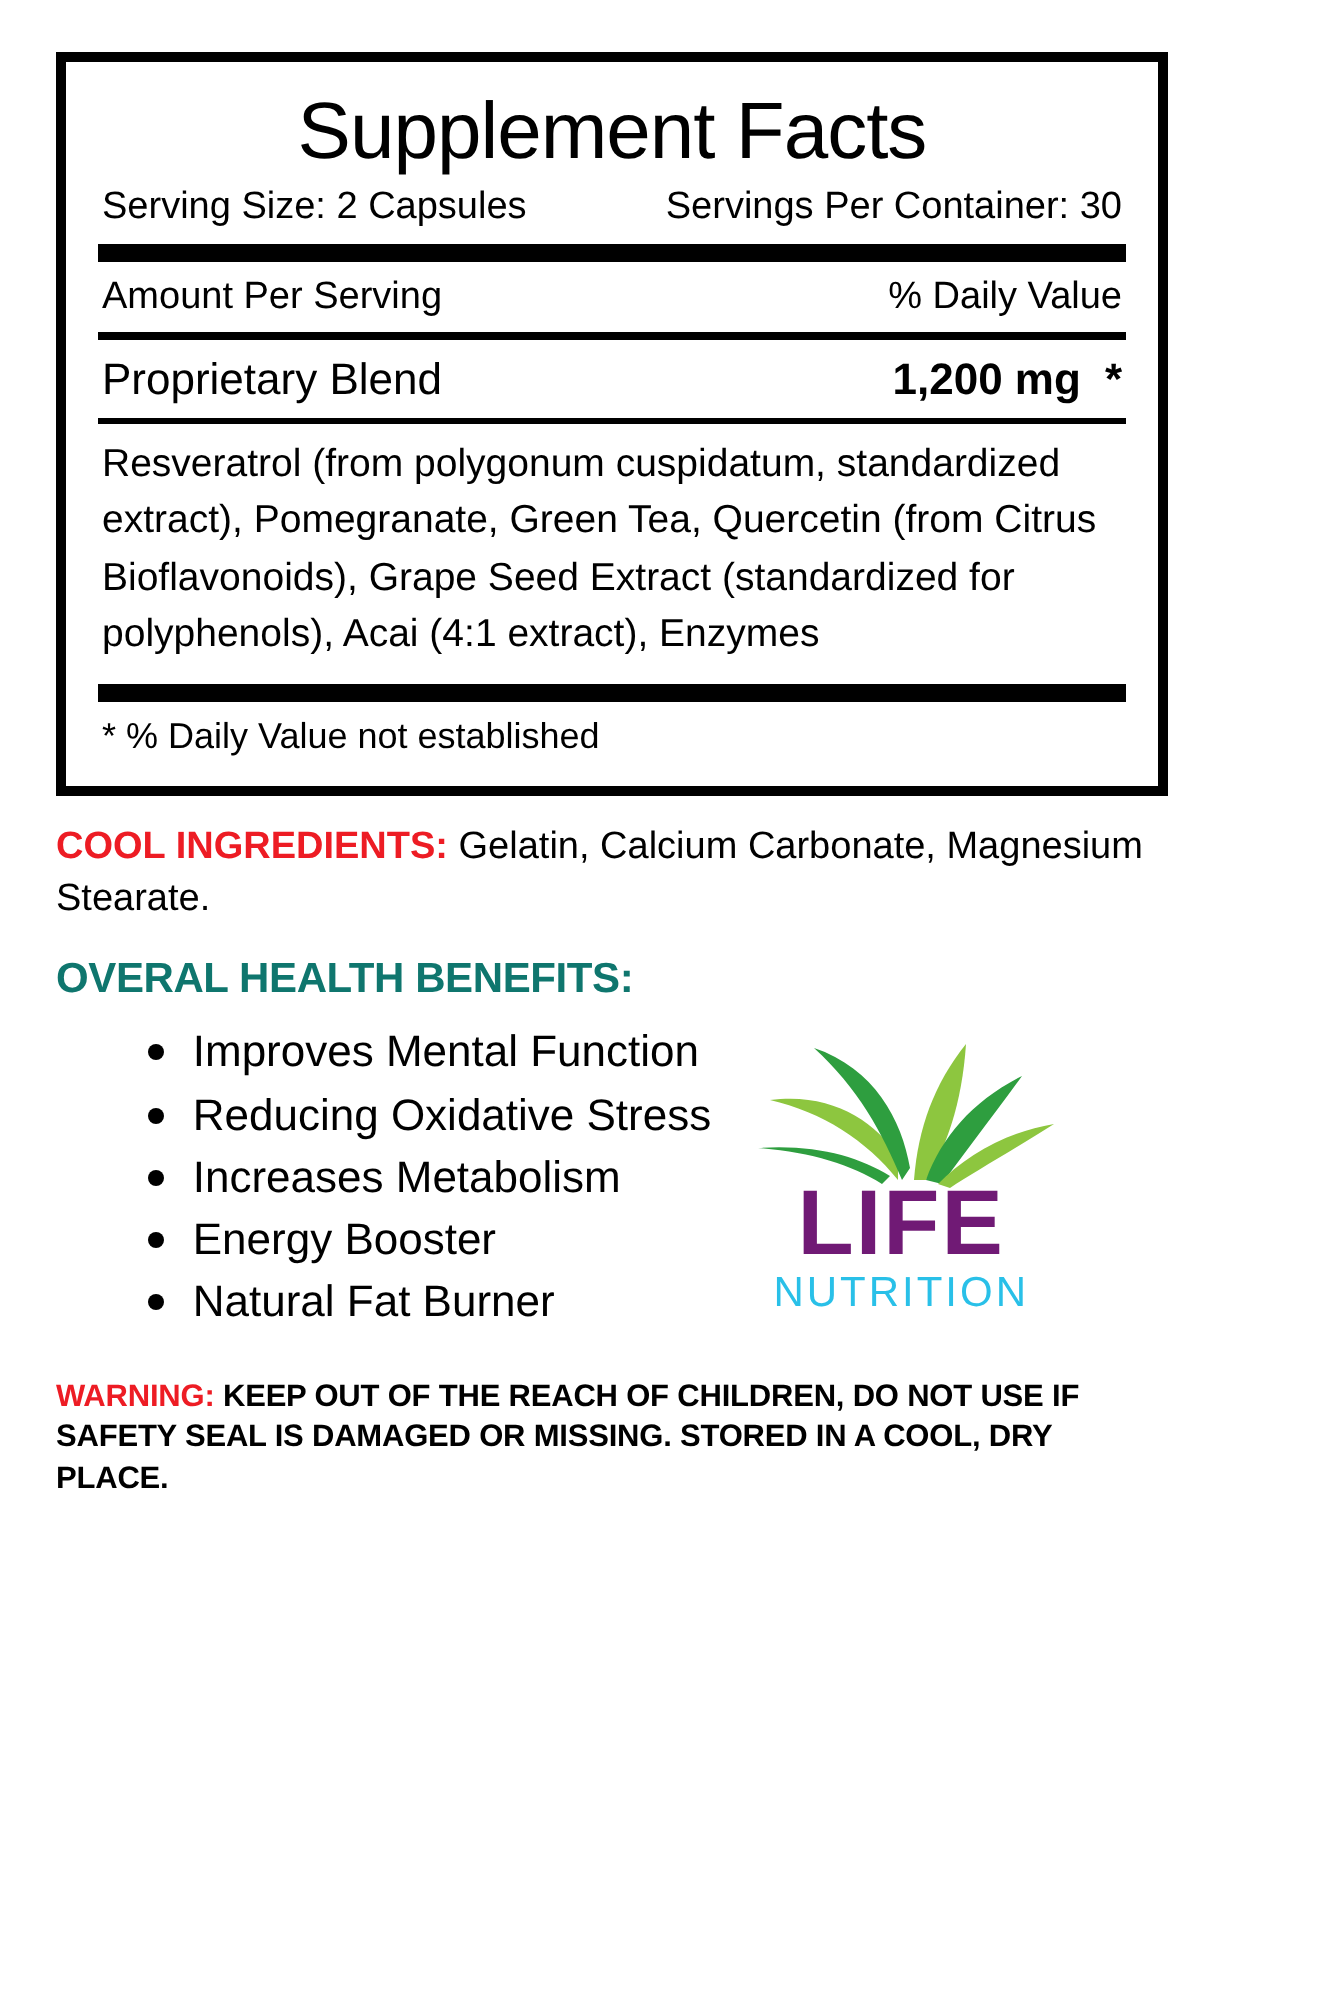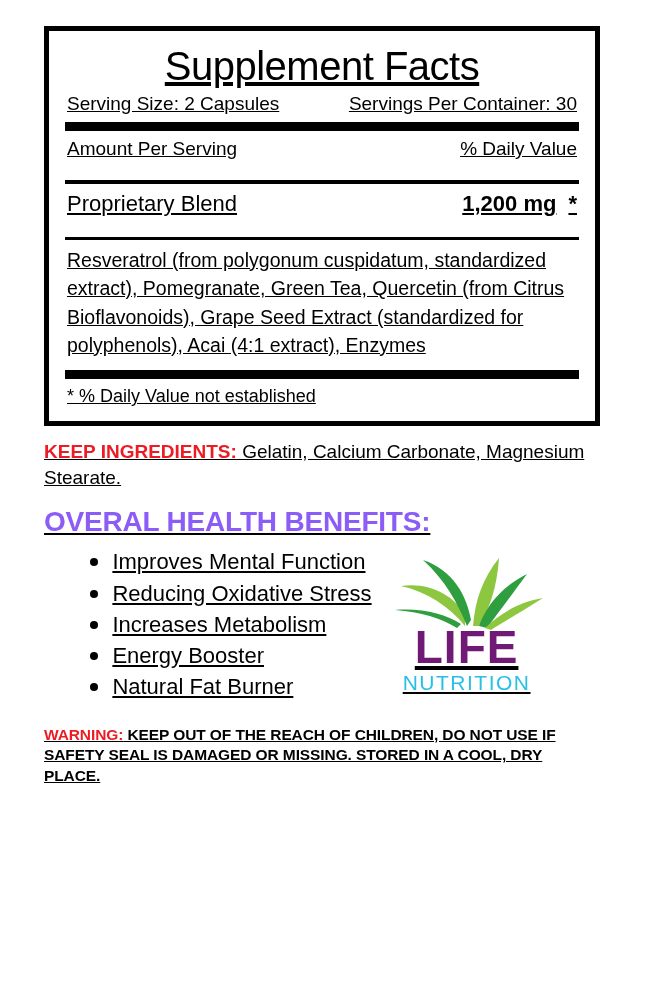--- a/index.html
+++ b/index.html
@@ -10,26 +10,25 @@
   body {
     width: 662px;
     height: 1000px;
     font-family: "Liberation Sans", sans-serif;
     color: #000000;
     position: relative;
     overflow: hidden;
   }
   .page {
     position: absolute;
-    left: 16px; top: 0;
+    left: 0; top: 0;
     width: 612px;
     height: 1000px;
     box-sizing: border-box;
     padding: 26px 28px 10px 28px;
-    text-decoration: underline;
   }
 
   
   .sf-panel {
     border: 5px solid #000;
     box-sizing: border-box;
     padding: 10px 16px 12px 16px;
     background: #fff;
   }
   .sf-title {
@@ -58,21 +57,21 @@
   }
   .rule-med {
     border-top: 4px solid #000;
     margin: 0;
   }
   .sf-row {
     display: flex;
     justify-content: space-between;
     align-items: baseline;
     font-size: 19px;
-    padding: 7px 2px 20px 2px;
+    padding: 7px 2px 6px 2px;
   }
   .sf-row.blend {
     font-size: 22px;
   }
   .sf-row.blend .right {
     font-weight: bold;
   }
   .sf-row .right .star {
     font-weight: bold;
     margin-left: 12px;
@@ -92,23 +91,23 @@
     font-size: 19px;
     line-height: 1.35;
     margin-top: 13px;
   }
   .hdr-red {
     color: #ed1c24;
     font-weight: bold;
     font-family: "Liberation Sans", sans-serif;
   }
   .benefits-hdr {
-    color: #8b5cf6;
-    font-weight: bold;
-    font-size: 28px;
+    color: #0f766e;
+    font-weight: bold;
+    font-size: 21px;
     margin-top: 16px;
     letter-spacing: -0.2px;
   }
 
   .benefits-wrap {
     display: flex;
     align-items: flex-start;
     justify-content: center;
   }
   ul.benefits {
@@ -200,21 +199,21 @@
     <div class="rule-thin"></div>
 
     <div class="sf-ingredients">Resveratrol (from polygonum cuspidatum, standardized extract), Pomegranate, Green Tea, Quercetin (from Citrus Bioflavonoids), Grape Seed Extract (standardized for polyphenols), Acai (4:1 extract), Enzymes</div>
 
     <div class="rule-thick"></div>
 
     <div class="sf-footnote">* % Daily Value not established</div>
   </div>
 
   <div class="other-ing">
-    <span class="hdr-red">KEEP INGREDIENTS:</span><span> Gelatin, Calcium Carbonate, Magnesium Stearate.</span>
+    <span class="hdr-red">COOL INGREDIENTS:</span><span> Gelatin, Calcium Carbonate, Magnesium Stearate.</span>
   </div>
 
   <div class="benefits-hdr">OVERAL HEALTH BENEFITS:</div>
 
   <div class="benefits-wrap">
     <ul class="benefits">
       <li>Improves Mental Function</li>
       <li>Reducing Oxidative Stress</li>
       <li>Increases Metabolism</li>
       <li>Energy Booster</li>

